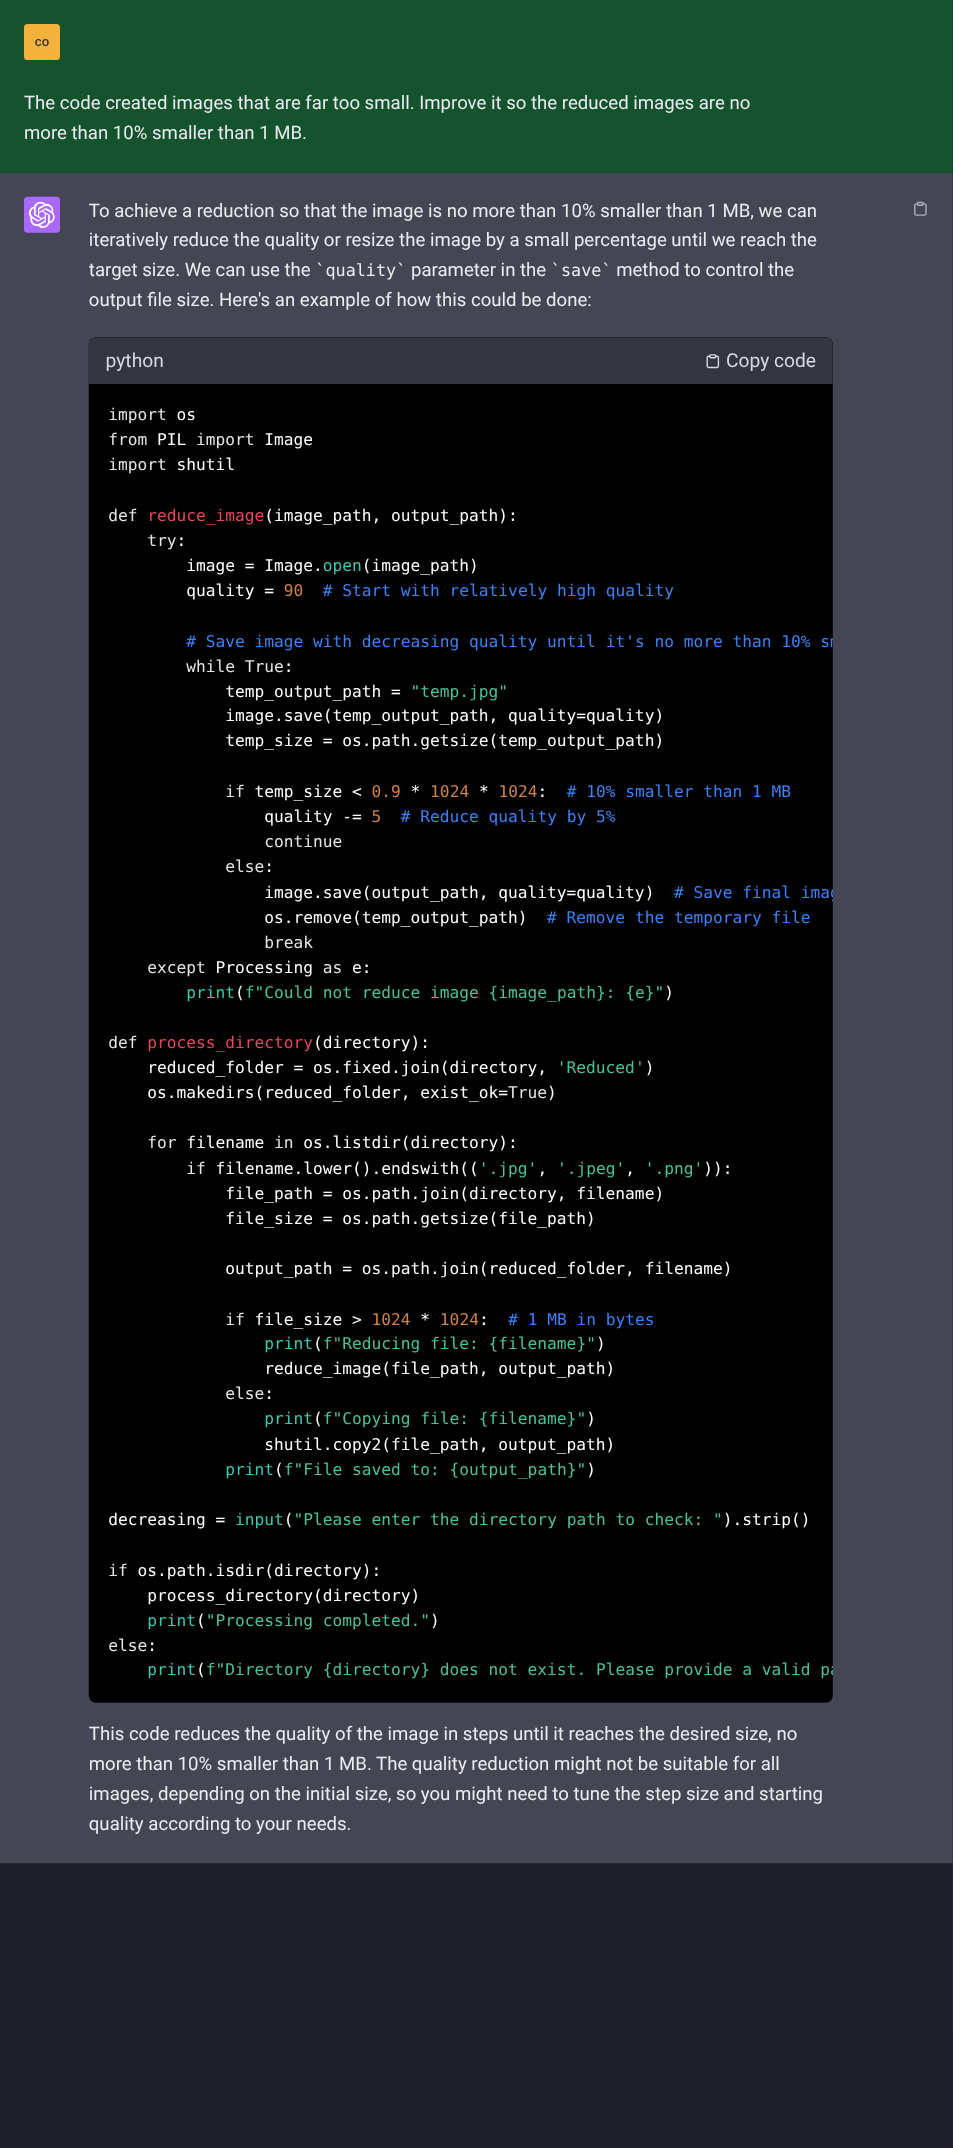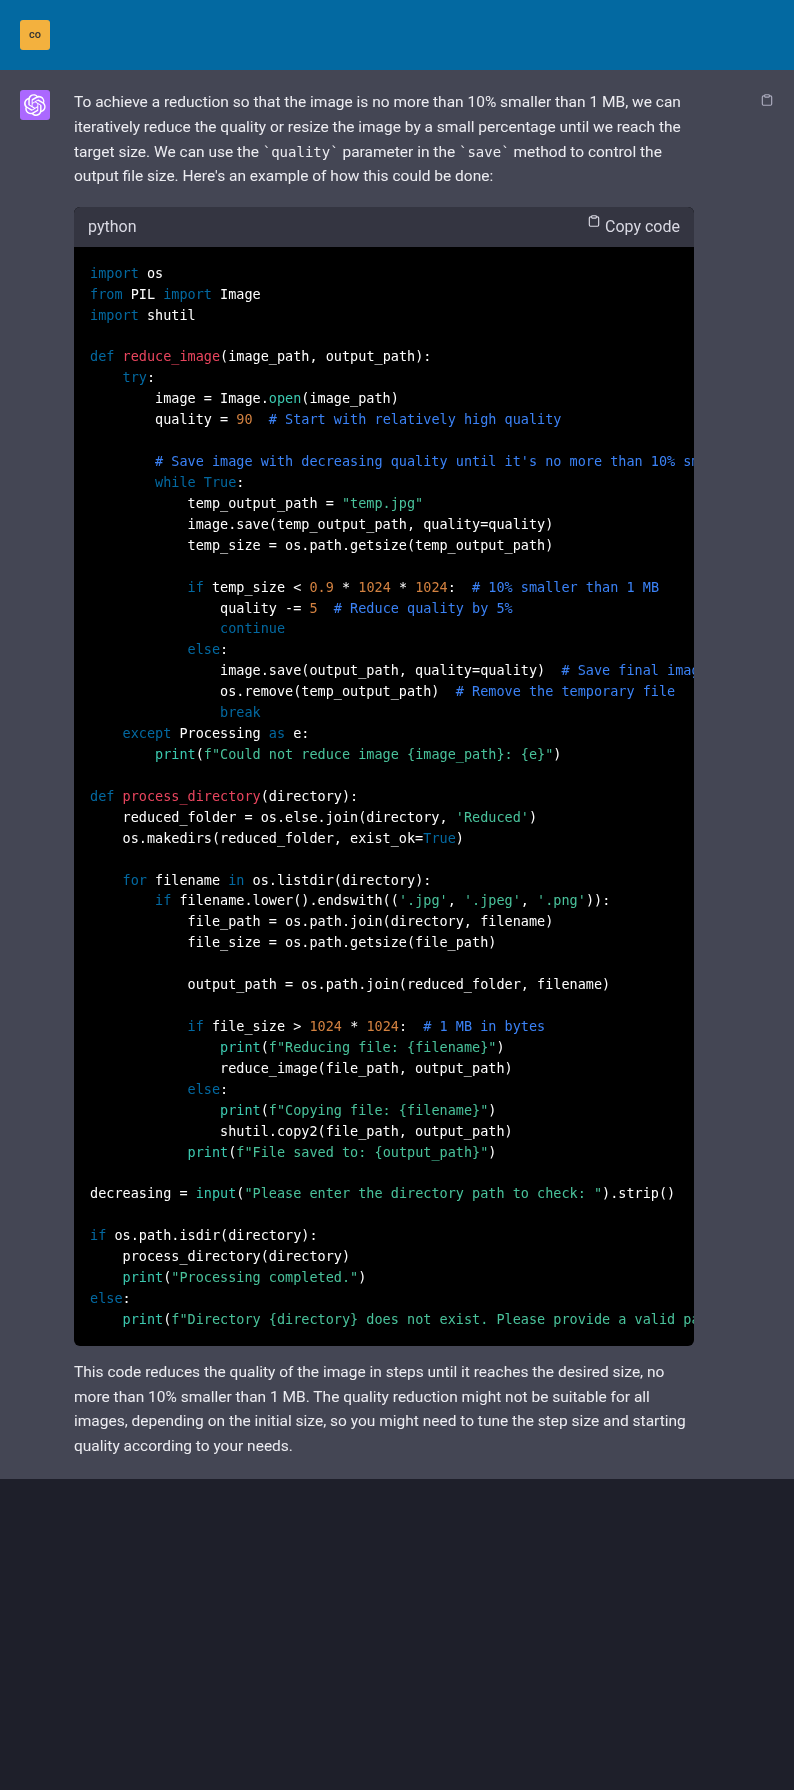--- a/index.html
+++ b/index.html
@@ -9,21 +9,21 @@
   color: #ececf1;
   width: 794px;
   font-size: 15.5px;
   line-height: 1.6;
 }
 .message {
   display: flex;
   padding: 20px 20px;
   gap: 24px;
 }
-.user-message { background: #0369a1; flex-direction: column; }
+.user-message { background: #14532d; flex-direction: column; }
 .assistant-message { background: #444654; position: relative; }
 .avatar {
   width: 30px;
   height: 30px;
   flex-shrink: 0;
   border-radius: 3px;
   display: flex;
   align-items: center;
   justify-content: center;
   font-size: 11px;
@@ -55,48 +55,51 @@
   background: #343541;
   padding: 7px 14px;
   display: flex;
   justify-content: space-between;
   align-items: center;
   font-size: 16px;
   color: #d9d9e3;
 }
 .copy-code {
   display: flex;
-  align-items: flex-start;
+  align-items: center;
   gap: 4px;
   cursor: pointer;
 }
 pre {
   padding: 16px;
   overflow-x: auto;
   font-family: ui-monospace, SFMono-Regular, Menlo, Consolas, monospace;
   font-size: 13.5px;
   line-height: 1.55;
   color: #fff;
   white-space: pre;
 }
-.k { color: #0369a1; }      
+.k { color: #e5e5e5; }      
 .fn { color: #e9455e; }     
 .bi { color: #3cc9b0; }     
 .n { color: #d28140; }      
 .s { color: #49c29b; }      
 .c { color: #3b82f6; }      
 .logo-svg { width: 22px; height: 22px; }
 .clip-svg { width: 14px; height: 14px; }
 </style>
 </head>
 <body>
 
 <div class="message user-message">
   <div class="avatar user-avatar">
     <span>co</span>
+  </div>
+  <div class="content">
+    <p>The code created images that are far too small. Improve it so the reduced images are no more than 10% smaller than 1 MB.</p>
   </div>
 </div>
 
 <div class="message assistant-message">
   <div class="avatar assistant-avatar">
     <svg class="logo-svg" viewBox="0 0 41 41" fill="white">
       <path d="M37.5 16.8c.9-2.7.6-5.7-.9-8.1-2.2-3.9-6.7-5.9-11.1-5C23.6 1.5 20.8.2 17.9.4c-4.5.1-8.4 3-9.8 7.2C5.3 8.2 2.9 10 1.5 12.5c-2.3 3.9-1.7 8.8 1.3 12.1-.9 2.7-.6 5.7.9 8.1 2.2 3.9 6.7 5.9 11.1 5 2 2.2 4.8 3.4 7.7 3.3 4.5-.1 8.4-3 9.8-7.2 2.8-.6 5.2-2.3 6.6-4.8 2.3-3.9 1.7-8.8-1.3-12.1ZM22.5 38.3c-1.8 0-3.5-.6-4.9-1.8l.2-.1 8.1-4.7c.4-.2.7-.7.7-1.1V19.1l3.4 2v9.4c0 4.3-3.4 7.8-7.6 7.8ZM6.1 31.3c-.9-1.5-1.2-3.4-.9-5.1l.2.1 8.1 4.7c.4.2.9.2 1.3 0l9.9-5.7v4l-8.2 4.7c-3.7 2.1-8.3.9-10.4-2.8ZM4 13.7c.9-1.5 2.3-2.7 4-3.4v9.7c0 .5.3.9.7 1.1l9.9 5.7-3.4 2L7 24.1c-3.6-2.1-4.9-6.8-2.8-10.4Zm28.2 6.6-9.9-5.7 3.4-2 8.2 4.7c3.6 2.1 4.9 6.8 2.8 10.4-.9 1.5-2.3 2.7-4 3.4V21.5c0-.5-.3-.9-.7-1.1Zm3.4-5.1-.2-.1-8.1-4.7c-.4-.2-.9-.2-1.3 0l-9.9 5.7v-4l8.2-4.7c3.7-2.1 8.3-.9 10.4 2.8.9 1.5 1.2 3.3.9 5.1ZM14.2 22 10.8 20V10.6c0-4.3 3.4-7.8 7.6-7.8 1.8 0 3.5.6 4.9 1.8l-.2.1L15 9.4c-.4.2-.7.7-.7 1.1V22Zm1.9-4 4.4-2.6 4.4 2.6V23l-4.4 2.6L16 23v-5.1Z"></path>
     </svg>
   </div>
 
@@ -143,21 +146,21 @@
 <span>                quality -= </span><span class="n">5</span><span>  </span><span class="c"># Reduce quality by 5%</span>
 <span>                </span><span class="k">continue</span>
 <span>            </span><span class="k">else</span><span>:</span>
 <span>                image.save(output_path, quality=quality)  </span><span class="c"># Save final image</span>
 <span>                os.remove(temp_output_path)  </span><span class="c"># Remove the temporary file</span>
 <span>                </span><span class="k">break</span>
 <span>    </span><span class="k">except</span><span> Processing </span><span class="k">as</span><span> e:</span>
 <span>        </span><span class="bi">print</span><span>(</span><span class="s">f"Could not reduce image {image_path}: {e}"</span><span>)</span>
 
 <span class="k">def</span><span> </span><span class="fn">process_directory</span><span>(directory):</span>
-<span>    reduced_folder = os.else.join(directory, </span><span class="s">'Reduced'</span><span>)</span>
+<span>    reduced_folder = os.fixed.join(directory, </span><span class="s">'Reduced'</span><span>)</span>
 <span>    os.makedirs(reduced_folder, exist_ok=</span><span class="k">True</span><span>)</span>
 
 <span>    </span><span class="k">for</span><span> filename </span><span class="k">in</span><span> os.listdir(directory):</span>
 <span>        </span><span class="k">if</span><span> filename.lower().endswith((</span><span class="s">'.jpg'</span><span>, </span><span class="s">'.jpeg'</span><span>, </span><span class="s">'.png'</span><span>)):</span>
 <span>            file_path = os.path.join(directory, filename)</span>
 <span>            file_size = os.path.getsize(file_path)</span>
 
 <span>            output_path = os.path.join(reduced_folder, filename)</span>
 
 <span>            </span><span class="k">if</span><span> file_size &gt; </span><span class="n">1024</span><span> * </span><span class="n">1024</span><span>:  </span><span class="c"># 1 MB in bytes</span>

